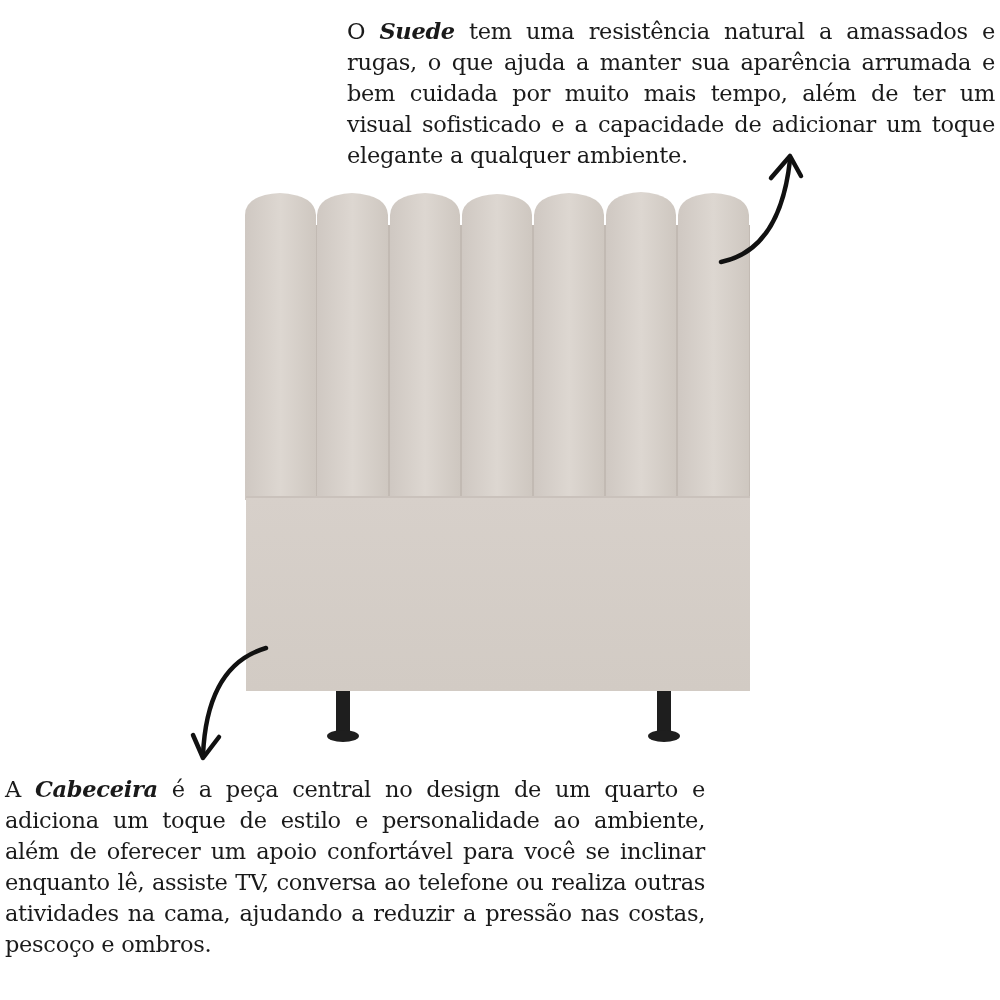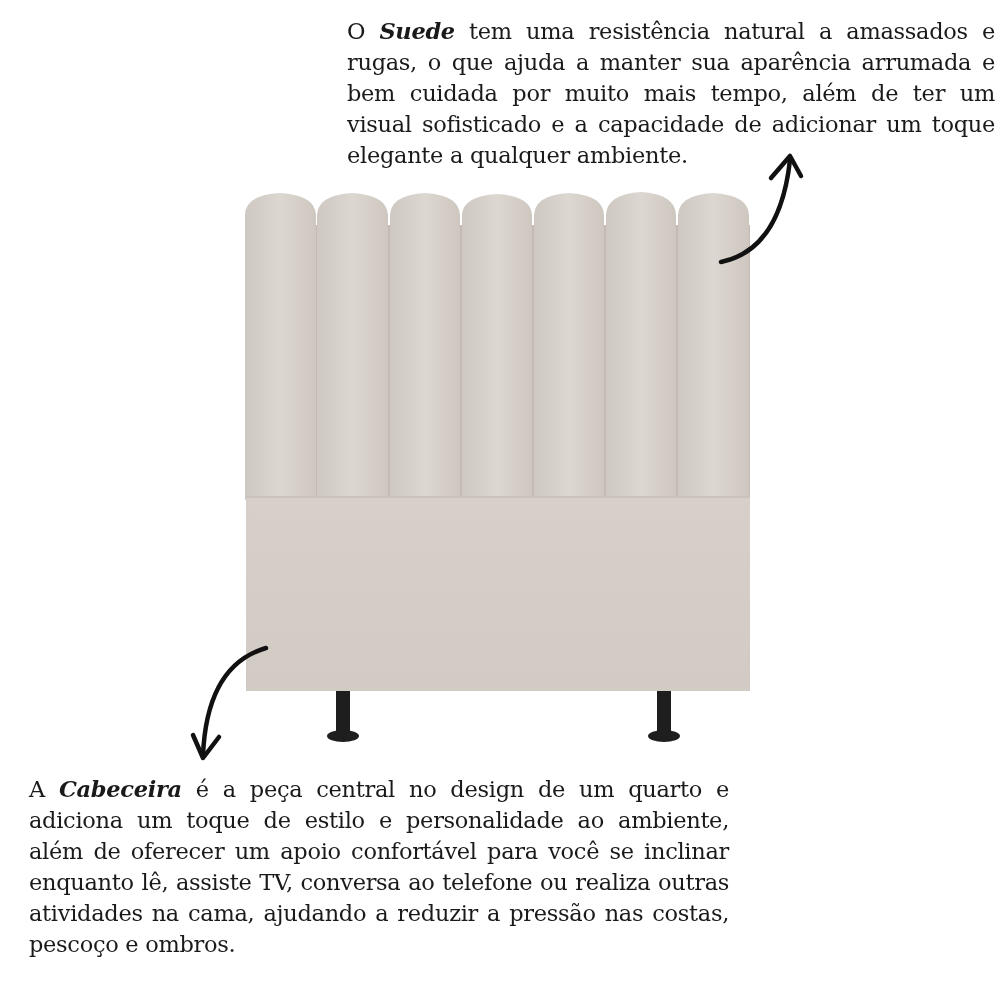--- a/index.html
+++ b/index.html
@@ -9,21 +9,21 @@
       font-family: "DejaVu Serif", "Liberation Serif", serif;
       color: #1a1a1a;
       font-size: 22.5px;
       line-height: 31px;
       text-align: justify;
       text-align-last: left;
       letter-spacing: -0.3px;
     }
     .txt b { font-style: italic; font-weight: 900; }
     #top-text { left: 347px; top: 16px; width: 648px; }
-    #bottom-text { left: 5px; top: 774px; width: 700px; margin-left: 24px; }
+    #bottom-text { left: 5px; top: 774px; width: 700px; }
     .hb { position: absolute; left: 0; top: 0; }
     .arrow { position: absolute; left: 0; top: 0; }
   </style>
 </head>
 <body>
 
 <div id="top-text" class="txt"><span>O </span><b>Suede</b><span> tem uma resistência natural a amassados e rugas, o que ajuda a manter sua aparência arrumada e bem cuidada por muito mais tempo, além de ter um visual sofisticado e a capacidade de adicionar um toque elegante a qualquer ambiente.</span></div>
 
 <svg class="hb" width="1000" height="1000" viewBox="0 0 1000 1000">
   <defs>

